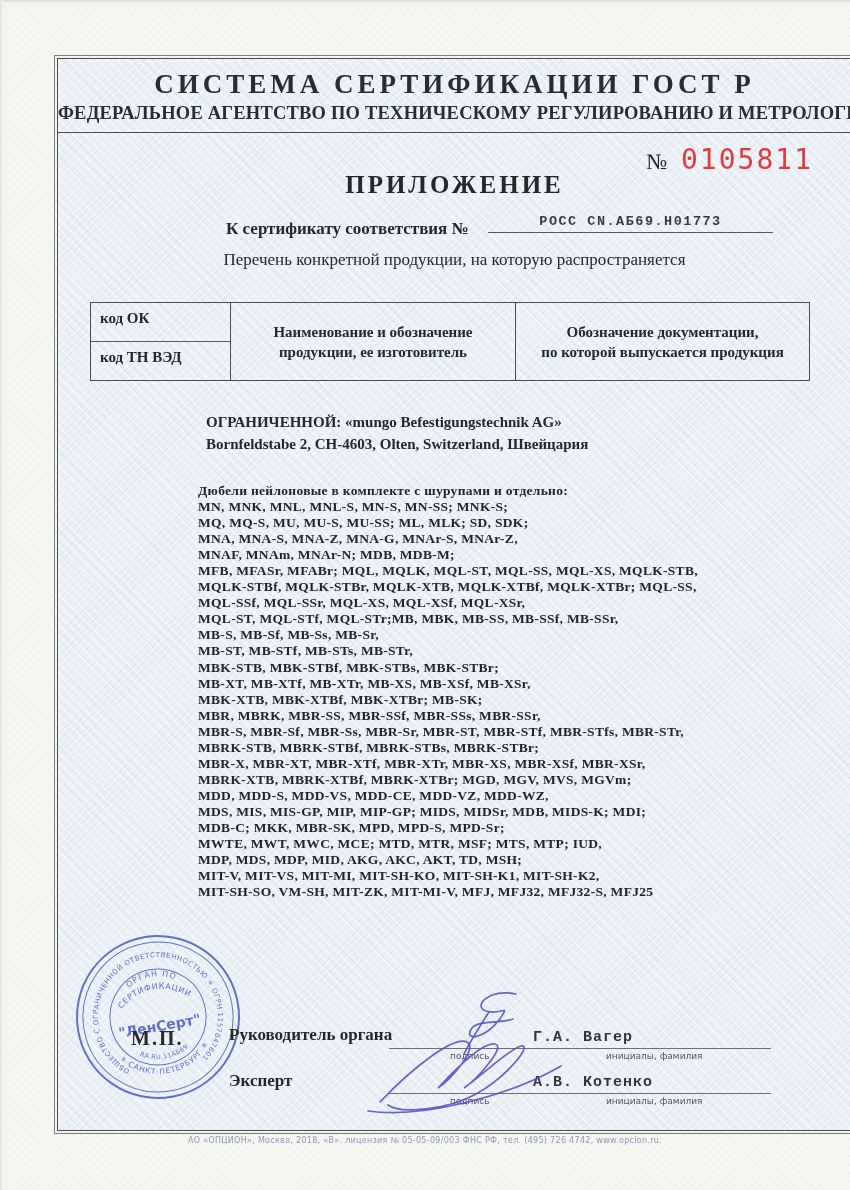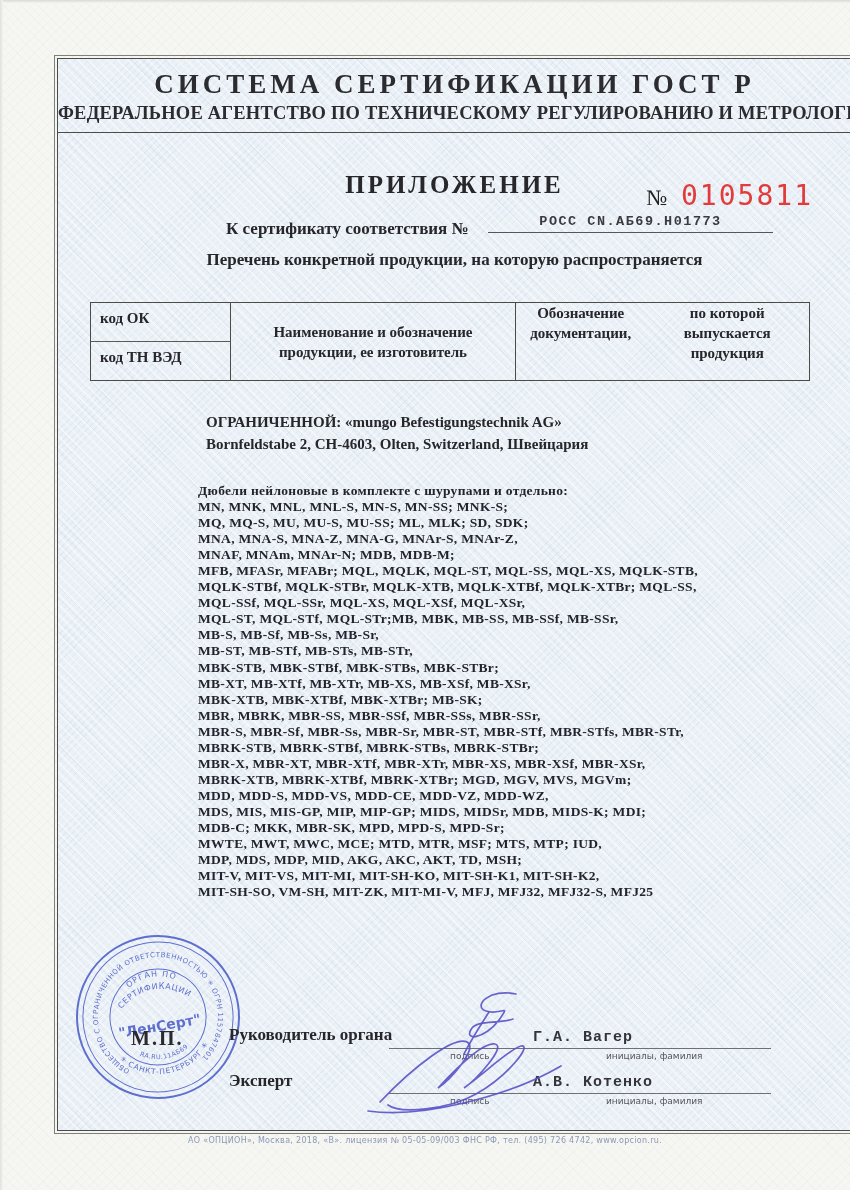--- a/index.html
+++ b/index.html
@@ -20,41 +20,41 @@
     background:
       repeating-linear-gradient(45deg, rgba(255,255,255,.45) 0 2px, transparent 2px 7px),
       repeating-linear-gradient(-45deg, rgba(168,196,219,.16) 0 1px, transparent 1px 5px),
       repeating-linear-gradient(45deg, rgba(168,196,219,.13) 0 1px, transparent 1px 8px),
       #ebf1f6; }
 
   .header-box { position:absolute; left:0; top:0; width:100%; height:74px; border-bottom:1.6px solid #4b4b47; text-align:center; }
   .header-line1 { margin-top:10px; font-size:27px; font-weight:bold; letter-spacing:4px; color:#2b2b30; white-space:nowrap; }
   .header-line2 { margin-top:3px; font-size:18.5px; font-weight:bold; letter-spacing:0.2px; color:#2b2b30; white-space:nowrap; }
 
-  .form-number { position:absolute; top:84px; right:38px; white-space:nowrap;margin-top:36px; }
+  .form-number { position:absolute; top:84px; right:38px; white-space:nowrap; }
   .form-number .no-sign { font-size:22px; color:#222; margin-right:14px; }
   .form-number .no-digits { font-family:"DejaVu Sans Mono", monospace; font-size:28px; letter-spacing:2px; color:#e23b3b; font-weight:normal; }
 
   .doc-title { position:absolute; top:112px; left:0; width:100%; text-align:center; font-size:25px; font-weight:bold; letter-spacing:3px; }
 
   .cert-row { position:absolute; top:152px; left:0; width:100%; height:40px; }
   .cert-label { position:absolute; left:168px; top:8px; font-size:17px; font-weight:600; }
   .cert-number-wrap { position:absolute; left:430px; top:0; width:285px; border-bottom:1.2px solid #55555a; text-align:center; padding-bottom:3px; }
   .cert-number { font-family:"Liberation Mono", monospace; font-size:13.5px; font-weight:600; letter-spacing:1.5px; color:#3a3a40; }
 
-  .subtitle { position:absolute; left:0; width:100%; text-align:center; font-size:17px; font-weight:bold; }
+  .subtitle { position:absolute; left:0; width:100%; text-align:center; font-size:17px; font-weight:normal; }
   .subtitle.l1 { top:191px; }
   .subtitle.l2 { top:214px; }
 
   .prod-table { position:absolute; left:8px; top:243px; width:720px; height:79px; border:1.6px solid #4b4b47; display:flex;margin-left:24px; }
   .pt-col1 { width:140px; border-right:1.4px solid #4b4b47; display:flex; flex-direction:column; }
   .pt-col1 .cell { flex:1; padding:7px 0 0 9px; font-size:15px; font-weight:bold; }
   .pt-col1 .cell.top { border-bottom:1.2px solid #5a5a55; }
   .pt-col2 { width:285px; border-right:1.4px solid #4b4b47; display:flex; flex-direction:column; justify-content:center; text-align:center; }
-  .pt-col3 { flex:1; display:flex; flex-direction:row; justify-content:center; text-align:center; }
+  .pt-col3 { flex:1; display:flex; flex-direction:column; justify-content:center; text-align:center; }
   .pt-head { font-size:15px; font-weight:bold; line-height:20px; }
 
   .manufacturer { position:absolute; left:148px; top:352px; font-size:15px; font-weight:bold; line-height:22px; }
 
   .product-list { position:absolute; left:140px; top:424px; width:575px;font-family:Liberation Serif, serif; }
   .code-line { font-size:13.5px; font-weight:bold; letter-spacing:0.3px; line-height:16.05px; white-space:nowrap; color:#23232e; }
 
   .stamp-wrap { position:absolute; left:15px; top:873px; width:170px; height:170px; transform:rotate(-10deg); opacity:.88; }
   .stamp-wrap svg { width:170px; height:170px; }
   .stamp-text { fill:#4b5ec9; font-family:"DejaVu Sans", sans-serif; }

